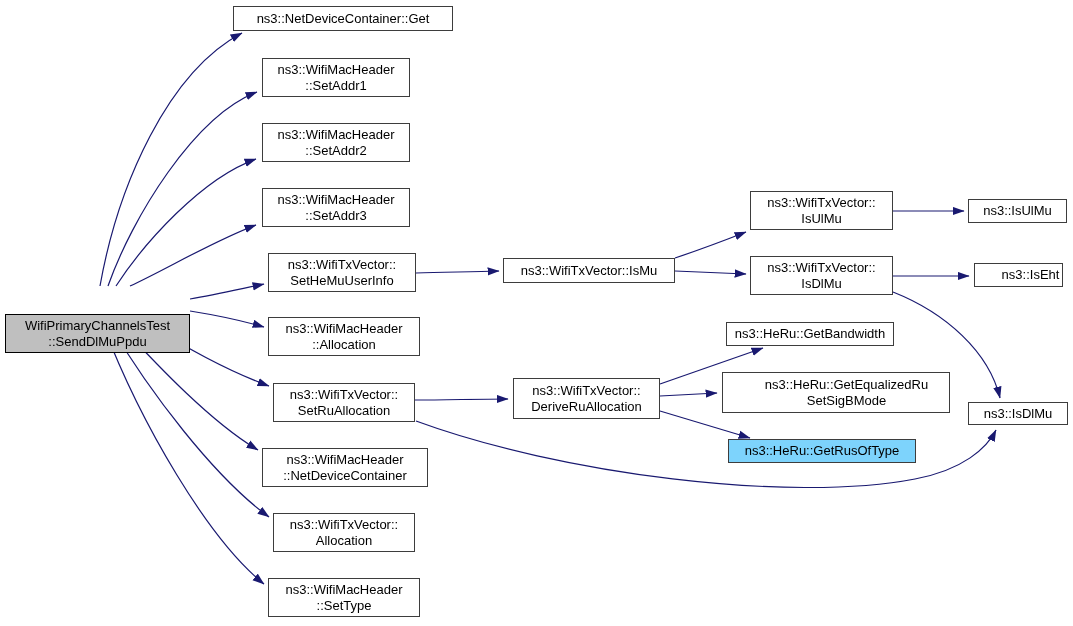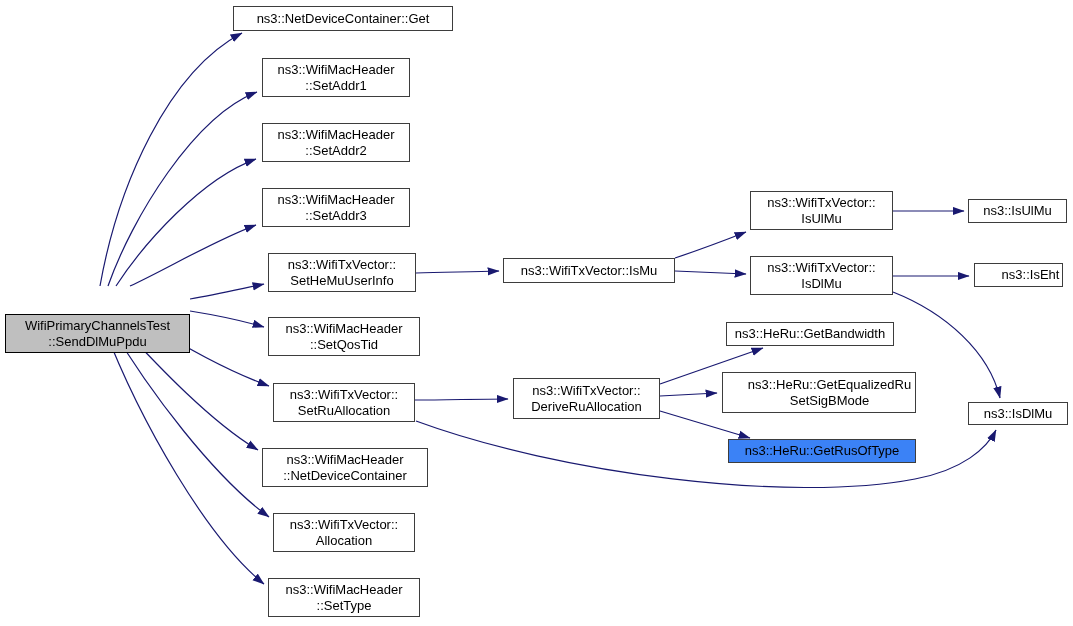--- a/index.html
+++ b/index.html
@@ -102,21 +102,21 @@
     <div class="node" style="left: 262px; top: 188px; width: 148px; height: 39px; background: rgb(255, 255, 255);">
       <div class="node-line">ns3::WifiMacHeader</div>
       <div class="node-line">::SetAddr3</div>
     </div>
     <div class="node" style="left: 268px; top: 253px; width: 148px; height: 39px; background: rgb(255, 255, 255);">
       <div class="node-line">ns3::WifiTxVector::</div>
       <div class="node-line">SetHeMuUserInfo</div>
     </div>
     <div class="node" style="left: 268px; top: 317px; width: 152px; height: 39px; background: rgb(255, 255, 255);">
       <div class="node-line">ns3::WifiMacHeader</div>
-      <div class="node-line">::SetQosTid</div>
+      <div class="node-line">::Allocation</div>
     </div>
     <div class="node" style="left: 273px; top: 383px; width: 142px; height: 39px; background: rgb(255, 255, 255);">
       <div class="node-line">ns3::WifiTxVector::</div>
       <div class="node-line">SetRuAllocation</div>
     </div>
     <div class="node" style="left: 262px; top: 448px; width: 166px; height: 39px; background: rgb(255, 255, 255);">
       <div class="node-line">ns3::WifiMacHeader</div>
       <div class="node-line">::NetDeviceContainer</div>
     </div>
     <div class="node" style="left: 273px; top: 513px; width: 142px; height: 39px; background: rgb(255, 255, 255);">
@@ -138,25 +138,25 @@
       <div class="node-line">ns3::WifiTxVector::</div>
       <div class="node-line">IsUlMu</div>
     </div>
     <div class="node" style="left: 750px; top: 256px; width: 143px; height: 39px; background: rgb(255, 255, 255);">
       <div class="node-line">ns3::WifiTxVector::</div>
       <div class="node-line">IsDlMu</div>
     </div>
     <div class="node" style="left: 726px; top: 322px; width: 168px; height: 24px; background: rgb(255, 255, 255);">
       <div class="node-line">ns3::HeRu::GetBandwidth</div>
     </div>
-    <div class="node" style="left: 722px; top: 372px; width: 194px; height: 41px; background: rgb(255, 255, 255); padding-left: 21px;">
+    <div class="node" style="left: 722px; top: 372px; width: 228px; height: 41px; background: rgb(255, 255, 255); padding-left: 21px;">
       <div class="node-line">ns3::HeRu::GetEqualizedRu</div>
       <div class="node-line">SetSigBMode</div>
     </div>
-    <div class="node" style="left: 728px; top: 439px; width: 188px; height: 24px; background: #3b82f6;">
+    <div class="node" style="left: 728px; top: 439px; width: 188px; height: 24px; background: #7dd3fc;">
       <div class="node-line">ns3::HeRu::GetRusOfType</div>
     </div>
     <div class="node" style="left: 968px; top: 199px; width: 99px; height: 24px; background: rgb(255, 255, 255);">
       <div class="node-line">ns3::IsUlMu</div>
     </div>
     <div class="node" style="left: 974px; top: 263px; width: 89px; height: 24px; background: rgb(255, 255, 255); padding-left: 24px;">
       <div class="node-line">ns3::IsEht</div>
     </div>
     <div class="node" style="left: 968px; top: 402px; width: 100px; height: 23px; background: rgb(255, 255, 255);">
       <div class="node-line">ns3::IsDlMu</div>

